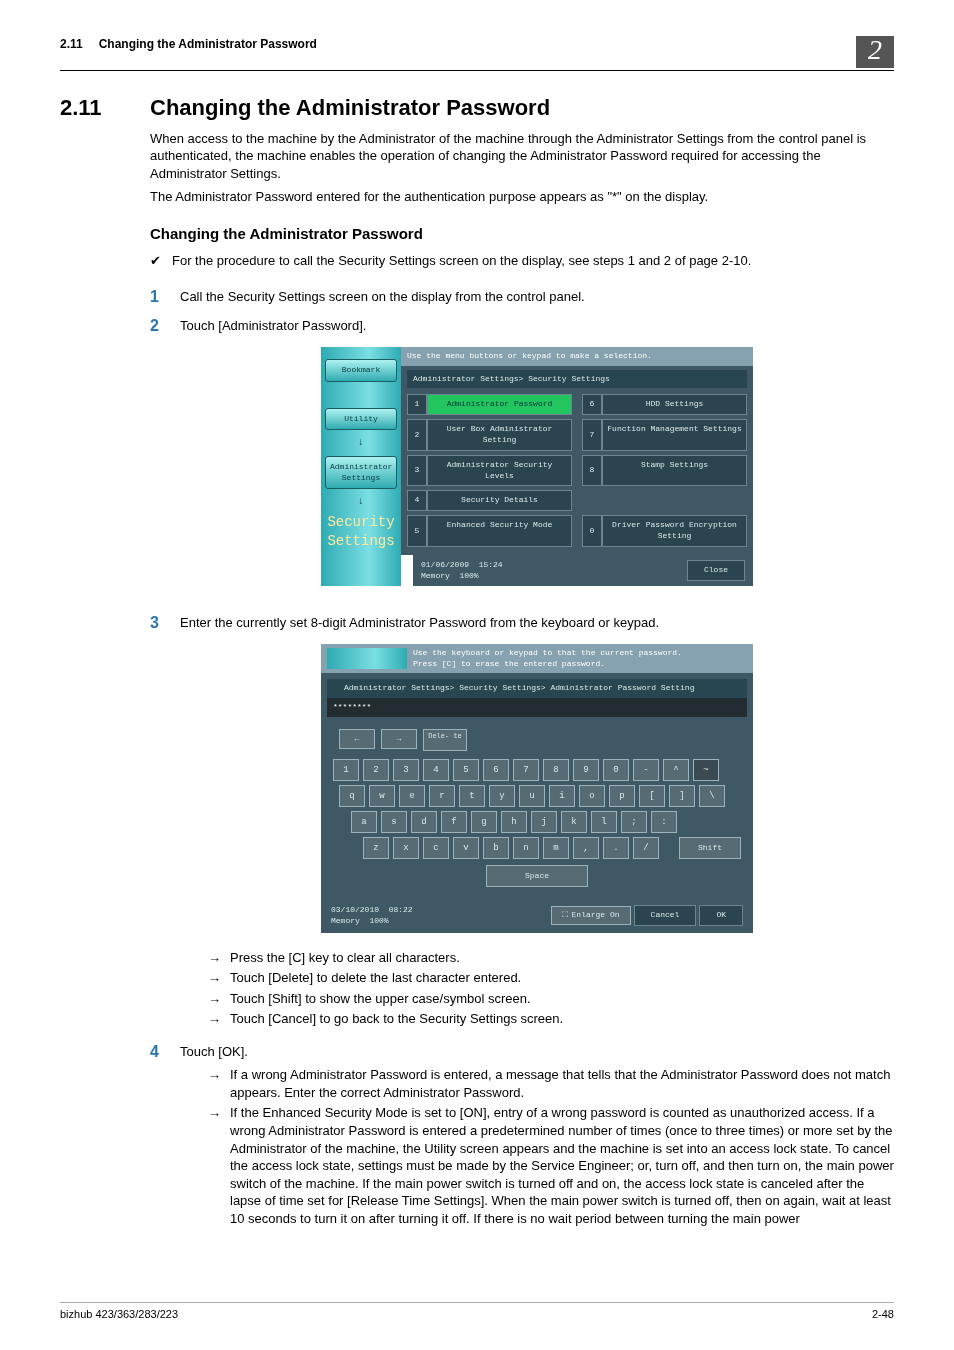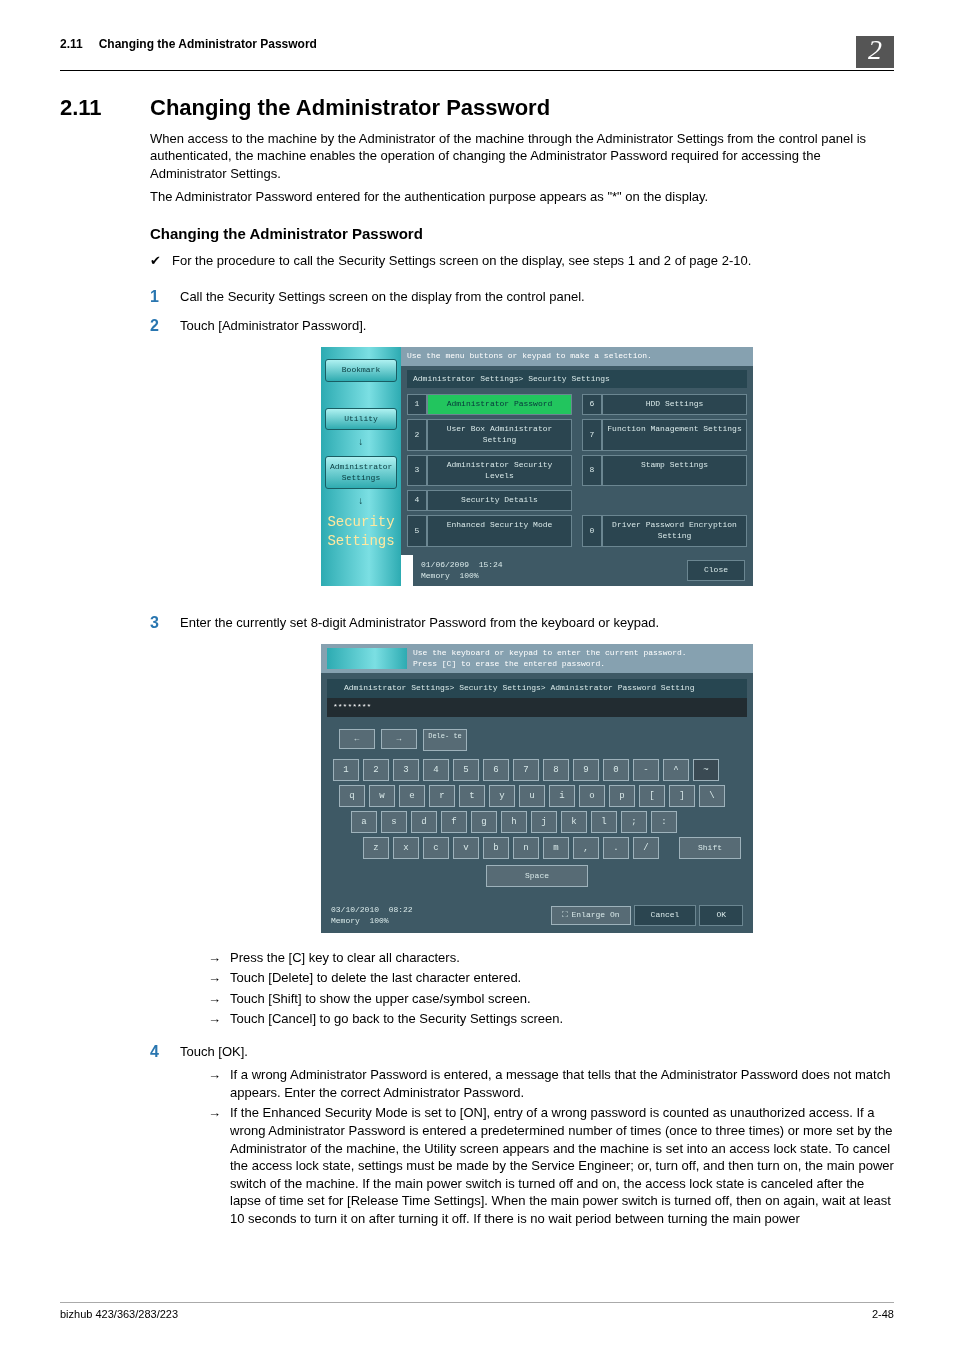--- a/index.html
+++ b/index.html
@@ -250,21 +250,21 @@
       <li>
         <span class="step-num">3</span>
         <span>Enter the currently set 8-digit Administrator Password from the keyboard or keypad.</span>
 
         
         <div class="figure-wrap">
           <div class="scr2">
             <div class="sc2-hint">
               <div class="sc2-side-pad"></div>
               <div style="padding-left:6px">
-                <span>Use the keyboard or keypad to enter the current password.</span><br>
+                <span>Use the keyboard or keypad to that the current password.</span><br>
                 <span>Press [C] to erase the entered password.</span>
               </div>
             </div>
             <div class="sc2-body">
               <div class="crumb2">Administrator Settings&gt; Security Settings&gt; Administrator Password Setting</div>
               <div class="pwd-row">********</div>
               <div class="kb-area">
                 <div class="kb-ctrl">
                   <div class="nav-key">←</div>
                   <div class="nav-key">→</div>

